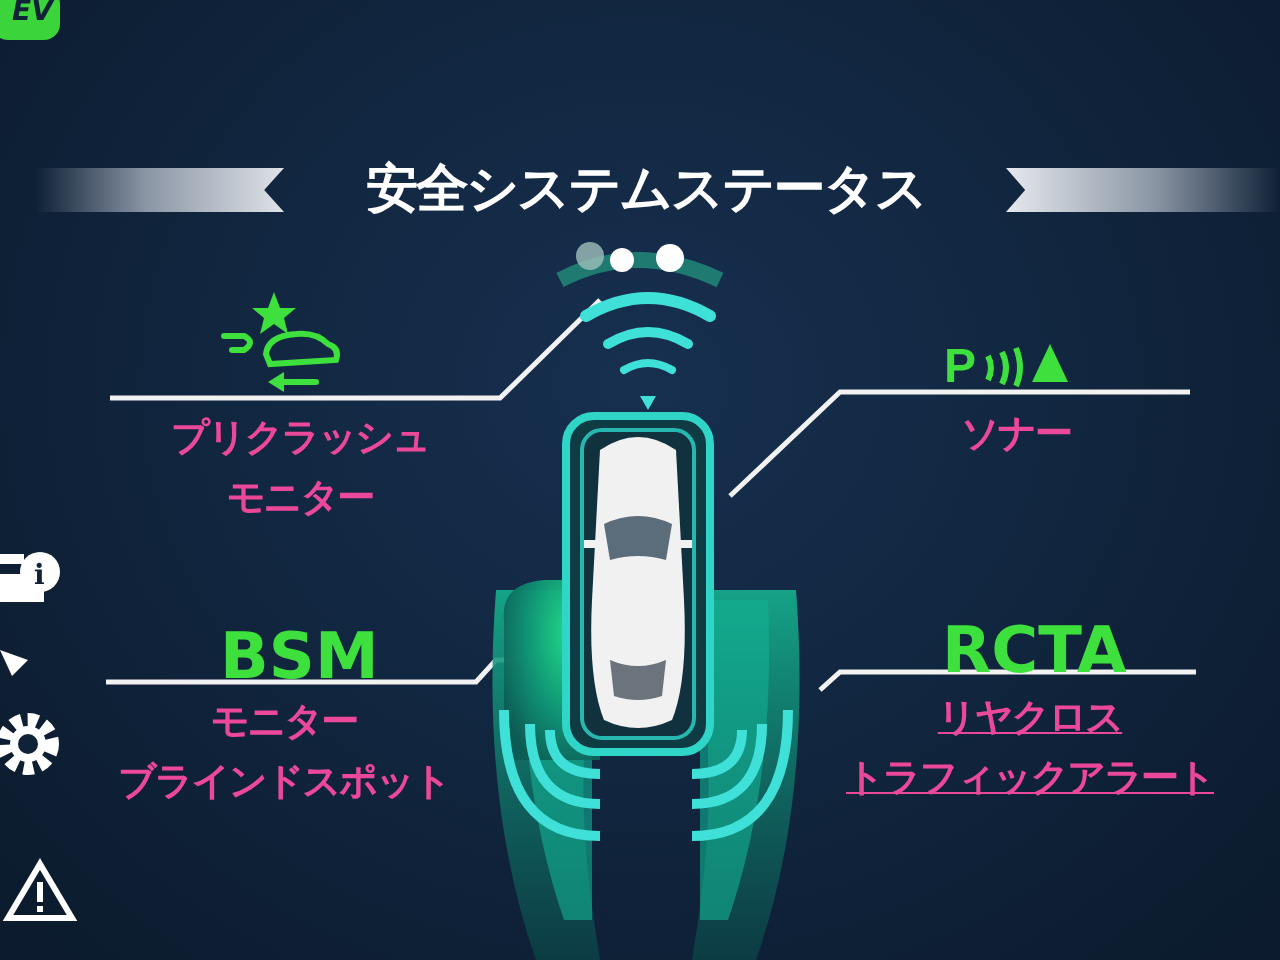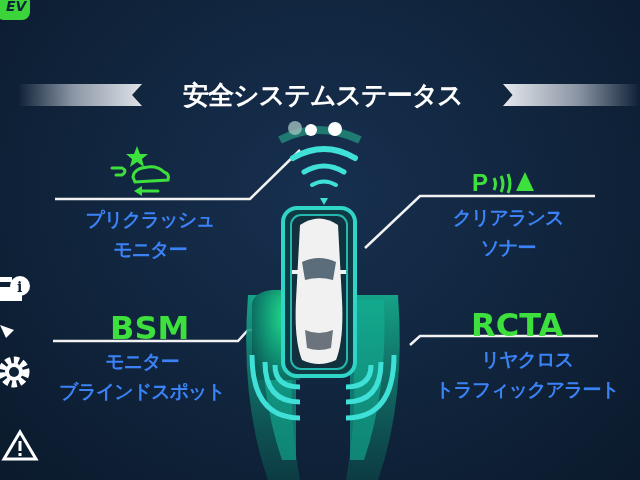--- a/index.html
+++ b/index.html
@@ -4,21 +4,21 @@
 <style>
   html,body{margin:0;padding:0;}
   body{width:640px;height:480px;overflow:hidden;background:#0f2238;position:relative;font-family:"DejaVu Sans",sans-serif;}
   .bg{position:absolute;inset:0;background:radial-gradient(ellipse at 50% 40%, #173050 0%, #10243c 55%, #0b1a2c 100%);}
   .title-bar{position:absolute;left:0;top:78px;width:588px;height:36px;}
   .title-band-left{position:absolute;left:18px;top:6px;width:124px;height:22px;background:linear-gradient(90deg,rgba(30,50,75,0) 0%,#8c97a6 45%,#dfe3e8 100%);clip-path:polygon(0 0,100% 0,92% 50%,100% 100%,0 100%);}
   .title-band-right{position:absolute;left:503px;top:6px;width:137px;height:22px;background:linear-gradient(90deg,#e6e9ee 0%,#8994a3 55%,rgba(30,50,75,0) 100%);clip-path:polygon(0 0,100% 0,100% 100%,0 100%,7% 50%);}
   .title{position:absolute;left:168px;top:0;width:310px;text-align:center;color:#fff;font-weight:bold;font-size:26px;line-height:34px;letter-spacing:-1px;}
   .ev-badge{position:absolute;left:-4px;top:-6px;width:34px;height:26px;background:#3bd43b;border-radius:8px;}
   .ev-badge span{position:absolute;left:10px;top:4px;font-size:14px;font-weight:bold;color:#0f2238;font-style:italic;}
-  .label{position:absolute;color:#3b82f6;font-weight:bold;text-align:center;font-size:19px;line-height:30px;letter-spacing:-1px;}
+  .label{position:absolute;color:#ec4899;font-weight:bold;text-align:center;font-size:19px;line-height:30px;letter-spacing:-1px;}
   .green{position:absolute;color:#3de03d;font-weight:bold;font-size:32px;letter-spacing:0px;}
   svg{position:absolute;left:0;top:0;}
 </style>
 </head>
 <body>
 
 <div class="bg"></div>
 
 <div class="ev-badge">
     <span>EV</span>
@@ -114,28 +114,27 @@
 </svg>
 
 <div class="green" style="left:110px;top:309px;">BSM</div>
 <div class="green" style="left:471px;top:306px;">RCTA</div>
 
 <div class="label" style="left:60px;top:204px;width:180px;">
   <div>プリクラッシュ</div>
   <div>モニター</div>
 </div>
 <div class="label" style="left:418px;top:202px;width:180px;">
-  <div>クリアランス</div>
   <div>ソナー</div>
 </div>
 <div class="label" style="left:42px;top:346px;width:200px;">
   <div>モニター</div>
   <div>ブラインドスポット</div>
 </div>
-<div class="label" style="left:422px;top:344px;width:210px;">
+<div class="label" style="left:410px;top:344px;width:210px;text-decoration:underline;">
   <div>リヤクロス</div>
   <div>トラフィックアラート</div>
 </div>
 
 <svg width="640" height="480" viewBox="0 0 640 480" style="pointer-events:none;">
   <g style="pointer-events:auto;cursor:pointer;">
     <rect x="0" y="277" width="12" height="5" fill="#fff"></rect>
     <rect x="0" y="287" width="22" height="14" fill="#fff"></rect>
     <circle cx="20" cy="286" r="10" fill="#fff"></circle>
     <text x="17" y="292" font-size="14" font-weight="bold" fill="#0f2238" font-family="DejaVu Serif, serif">i</text>

